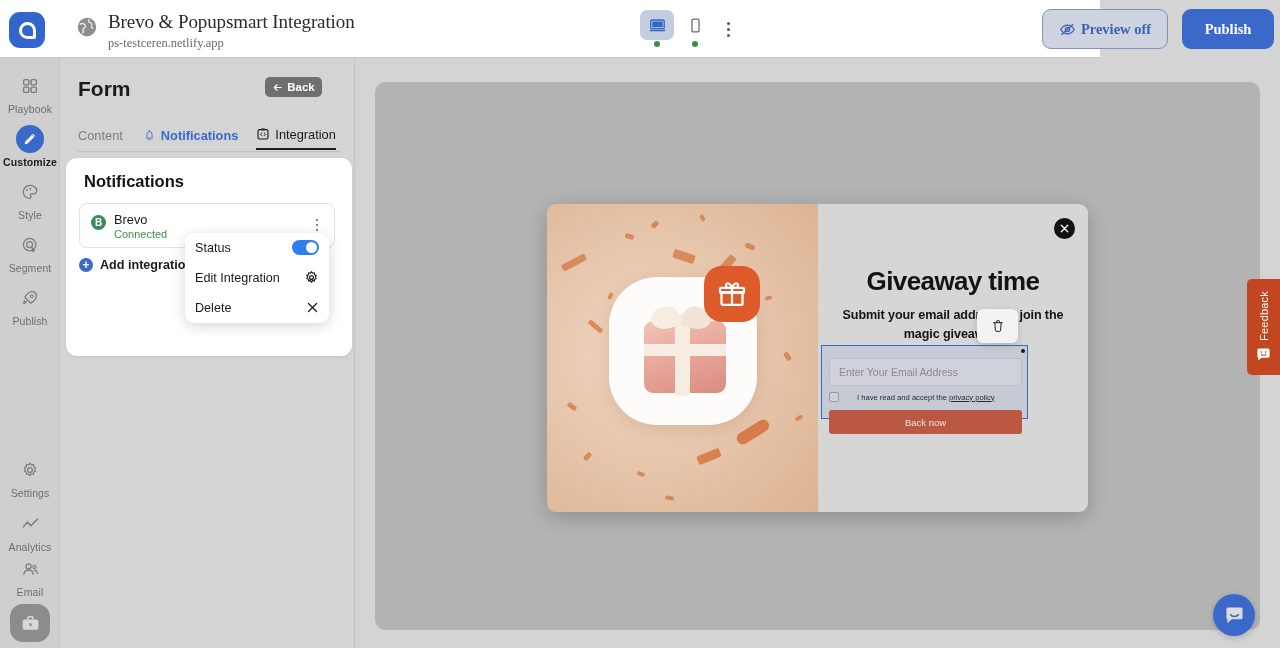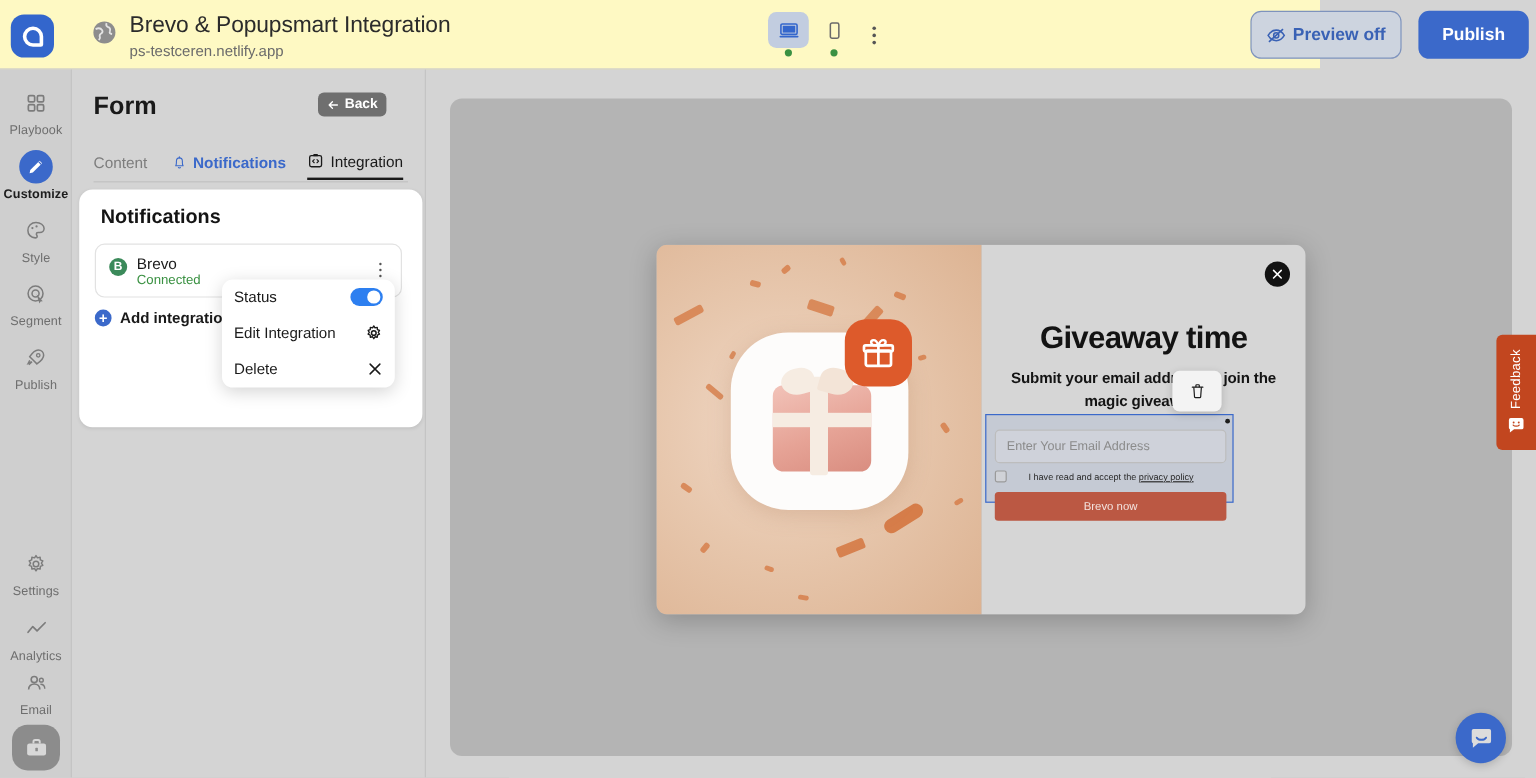--- a/index.html
+++ b/index.html
@@ -13,23 +13,24 @@
   #app {
     position: relative;
     width: 1280px; height: 648px;
     background: #d4d4d4;
   }
 
   
   #topbar {
     position: absolute; left: 0; top: 0;
     width: 1100px; height: 58px;
-    background: #fef9c3;
+    background: #ffffff;
     border-bottom: 1px solid #c9c9c9;
     box-sizing: border-box;
+    font-family: Liberation Serif, serif;
   }
   #brand-logo {
     position: absolute; left: 9px; top: 12px;
     width: 36px; height: 36px;
     border-radius: 11px;
     background: #3366cc;
     display: flex; align-items: center; justify-content: center;
   }
   #brand-logo .inner {
     width: 17px; height: 17px;
@@ -704,21 +705,21 @@
           <div id="email-input">
             <span>Enter Your Email Address</span>
           </div>
 
           <div id="consent-row">
             <span id="consent-box"></span>
             <span id="consent-text"><span>I have read and accept the </span><u>privacy policy</u></span>
           </div>
 
           <div id="join-btn">
-            <span>Brevo now</span>
+            <span>Back now</span>
           </div>
         </div>
 
         <div id="trash-tip">
           <svg width="14" height="14" viewBox="0 0 24 24">
             <path d="M4.5 6.3 H19.5" stroke="#1a1a1a" stroke-width="1.7" stroke-linecap="round"></path>
             <path d="M6.6 6.3 L7.6 20 A1.5 1.5 0 0 0 9.1 21.2 H14.9 A1.5 1.5 0 0 0 16.4 20 L17.4 6.3" fill="none" stroke="#1a1a1a" stroke-width="1.7" stroke-linejoin="round"></path>
             <path d="M9.6 6.3 V3.8 A1 1 0 0 1 10.6 2.8 H13.4 A1 1 0 0 1 14.4 3.8 V6.3" fill="none" stroke="#1a1a1a" stroke-width="1.7"></path>
           </svg>
         </div>

